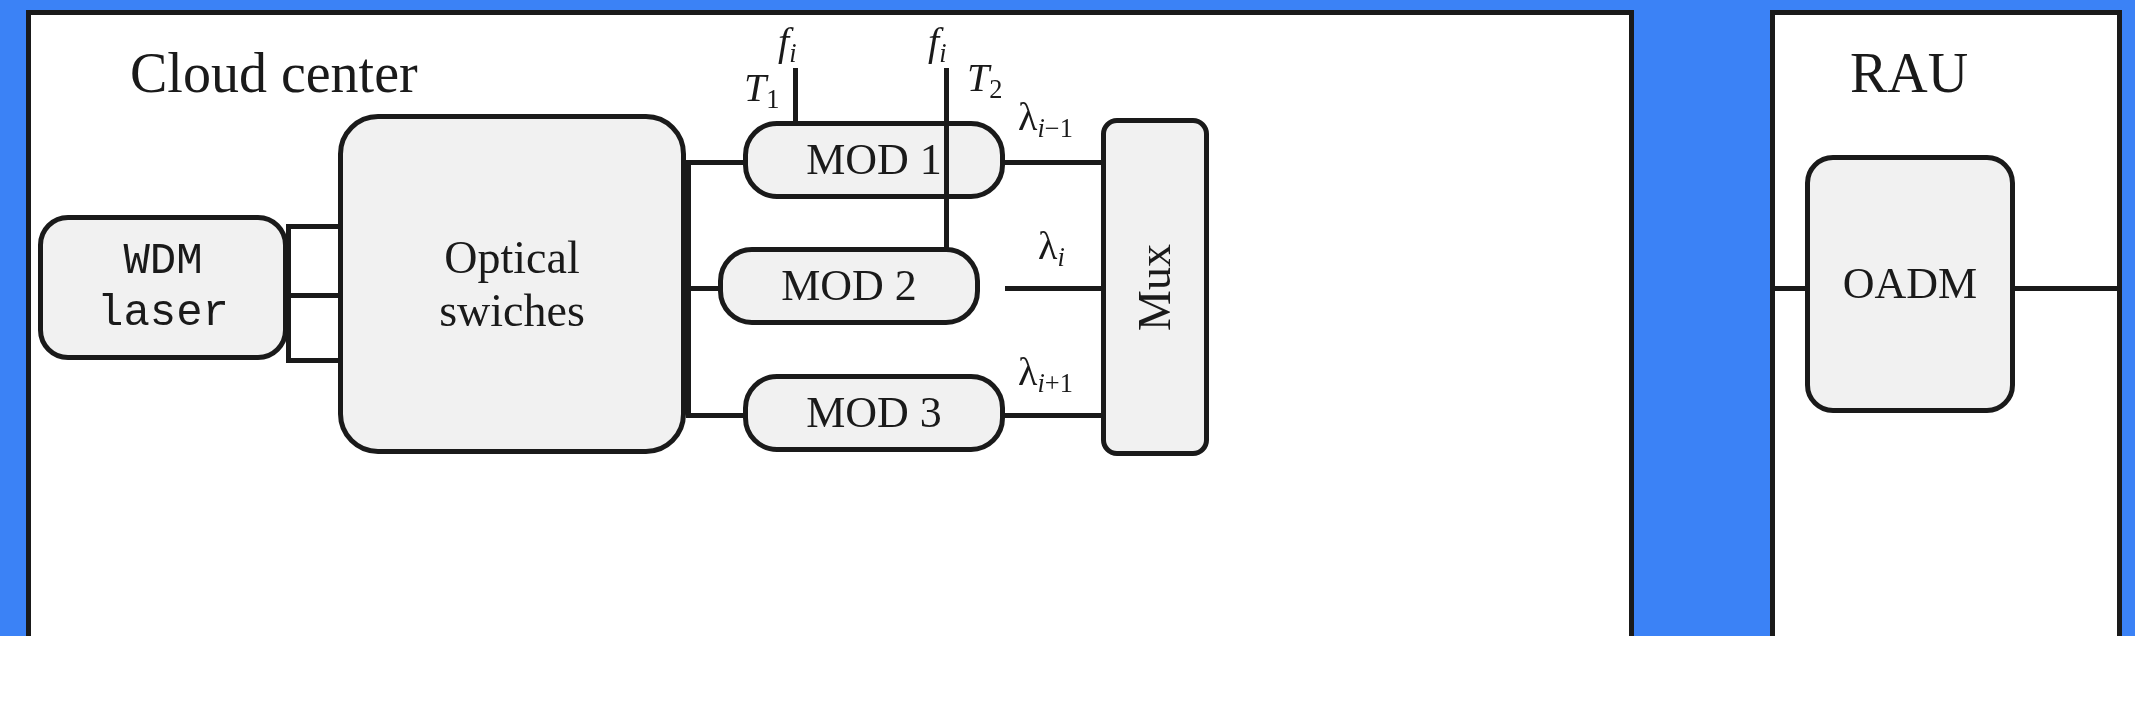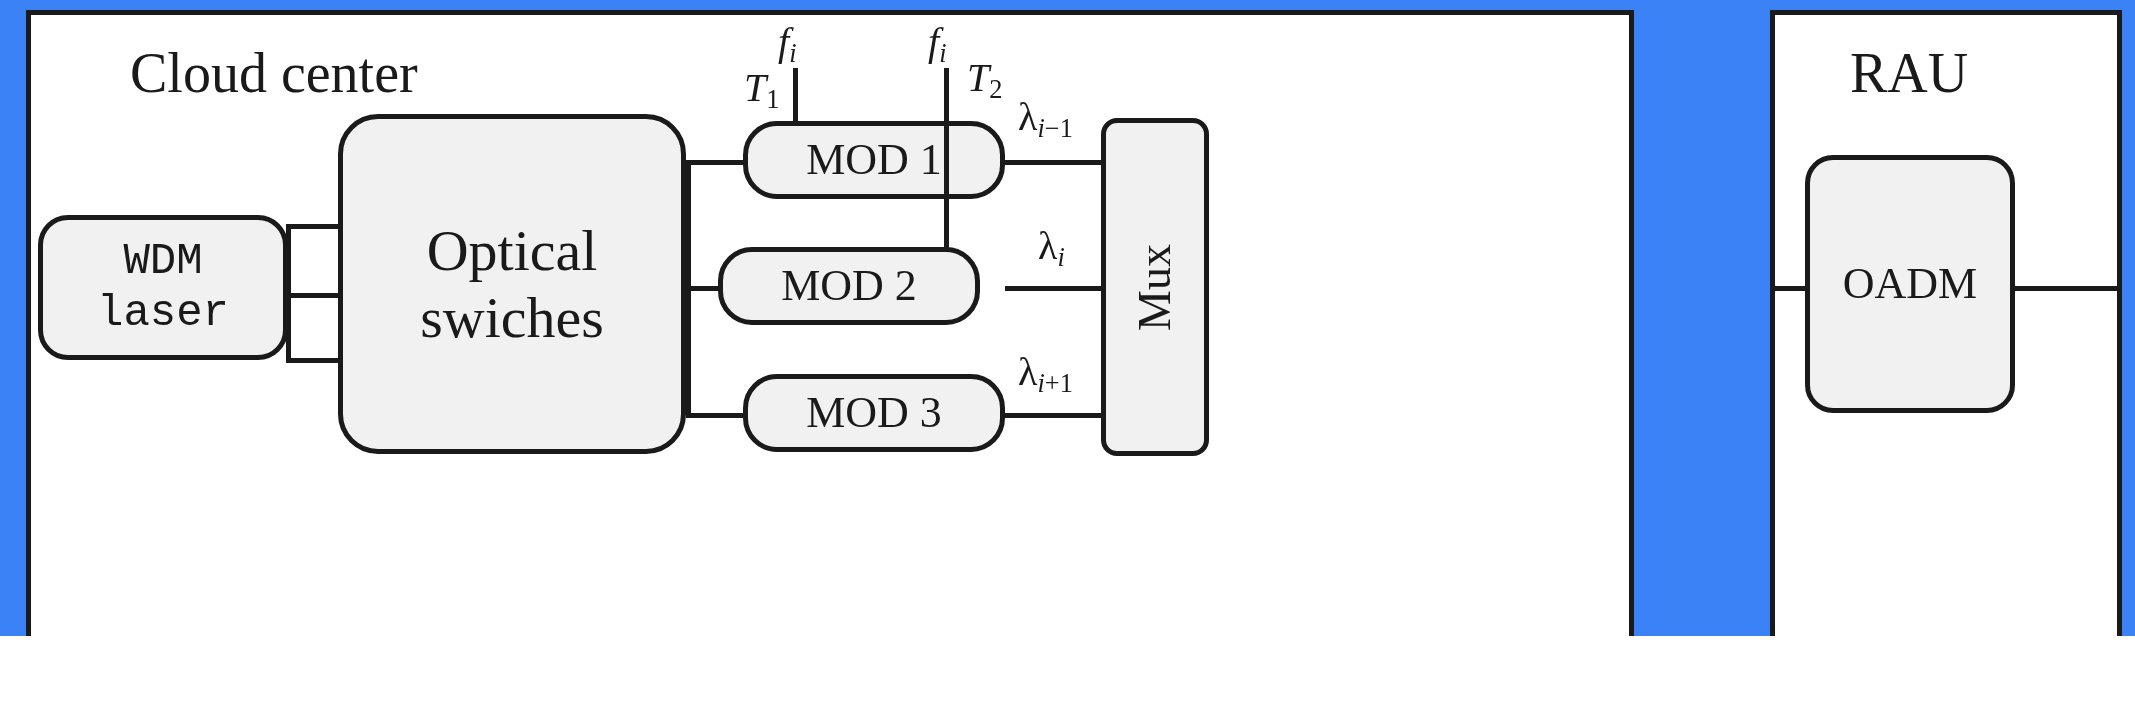--- a/index.html
+++ b/index.html
@@ -48,21 +48,21 @@
     display: flex;
     align-items: center;
     justify-content: center;
     text-align: center;
     font-size: 44px;
     line-height: 1.16;
     color: #1a1a1a;
     white-space: pre-line;
   }
   #blk-wdm      { left: 38px;   top: 215px; width: 250px; height: 145px; border-radius: 30px; font-family: Liberation Mono, monospace; }
-  #blk-switches { left: 338px;  top: 114px; width: 348px; height: 340px; border-radius: 40px; font-size: 58px; }
+  #blk-switches { left: 338px;  top: 114px; width: 348px; height: 340px; border-radius: 40px; font-size: 46px; }
   #blk-mod1     { left: 743px;  top: 121px; width: 262px; height: 78px;  border-radius: 34px; }
   #blk-mod2     { left: 718px;  top: 247px; width: 262px; height: 78px;  border-radius: 34px; }
   #blk-mod3     { left: 743px;  top: 374px; width: 262px; height: 78px;  border-radius: 34px; }
   #blk-mux      { left: 1101px; top: 118px; width: 108px; height: 338px; border-radius: 16px; }
   #blk-oadm     { left: 1805px; top: 155px; width: 210px; height: 258px; border-radius: 28px; font-size: 44px; text-align: center; }
 
   .vertical-text {
     writing-mode: vertical-rl;
     transform: rotate(180deg);
     font-size: 46px;

